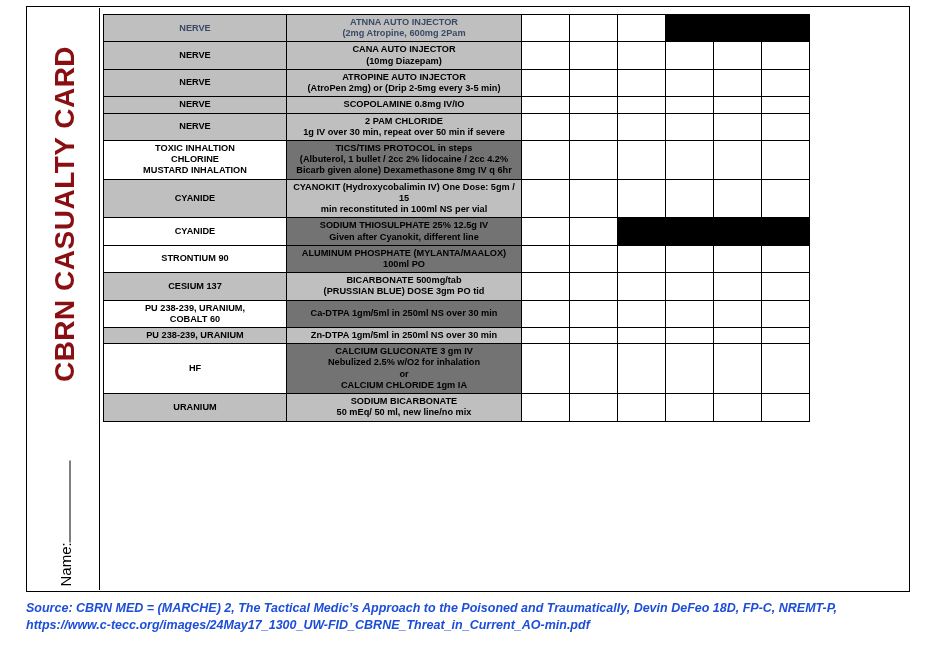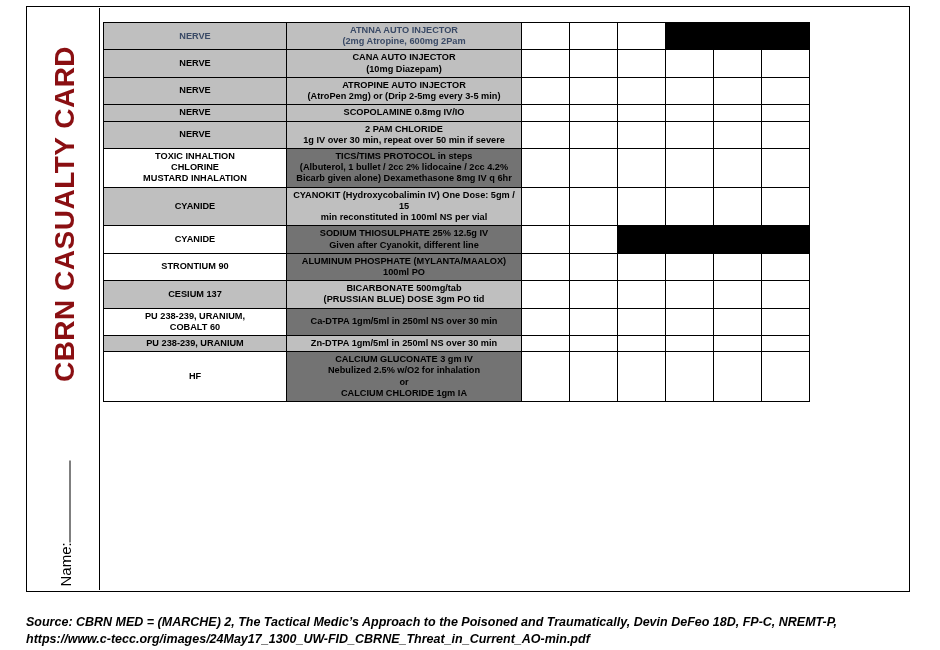--- a/index.html
+++ b/index.html
@@ -74,21 +74,21 @@
     display: inline-block;
     border-bottom: 1px solid #000;
     width: 82px;
     height: 13px;
   }
 
   
   table#cbrn-table {
     position: absolute;
     left: 77px;
-    top: 16px;
+    top: 8px;
     border-collapse: collapse;
     table-layout: fixed;
     width: 651px;
   }
   table#cbrn-table td {
     border: 1px solid #000;
     font-size: 9.2px;
     line-height: 1.22;
     text-align: center;
     vertical-align: middle;
@@ -120,27 +120,27 @@
     background: #000000;
   }
   td.nerve-hl {
     color: #3a4a66;
   }
 
   
   #source {
     position: absolute;
     left: 26px;
-    top: 614px;
+    top: 600px;
     width: 880px;
     font-size: 12.5px;
     font-style: italic;
     font-weight: bold;
     line-height: 1.35;
-    color: #000000;
+    color: #1d4ed8;
   }
 </style>
 </head>
 <body>
 
 <div id="card-wrap">
   <div class="card-border"></div>
 
   <div id="title-col">
     <div id="vert-title">CBRN CASUALTY CARD</div>
@@ -274,17 +274,27 @@
         <tr>
           <td class="agent white">HF</td>
           <td class="treat white"><span>CALCIUM GLUCONATE 3 gm IV</span><br><span>Nebulized 2.5% w/O2 for inhalation</span><br><span>or</span><br><span>CALCIUM CHLORIDE 1gm IA</span></td>
           <td class="blank">&nbsp;</td>
           <td class="blank">&nbsp;</td>
           <td class="blank">&nbsp;</td>
           <td class="blank">&nbsp;</td>
           <td class="blank">&nbsp;</td>
           <td class="blank">&nbsp;</td>
         </tr>
+        <tr>
+          <td class="agent">URANIUM</td>
+          <td class="treat"><span>SODIUM BICARBONATE</span><br><span>50 mEq/ 50 ml,  new line/no mix</span></td>
+          <td class="blank">&nbsp;</td>
+          <td class="blank">&nbsp;</td>
+          <td class="blank">&nbsp;</td>
+          <td class="blank">&nbsp;</td>
+          <td class="blank">&nbsp;</td>
+          <td class="blank">&nbsp;</td>
+        </tr>
       </tbody>
   </table>
 </div>
 
 <div id="source">Source: CBRN MED = (MARCHE) 2, The Tactical  Medic’s Approach to the Poisoned and Traumatically, Devin DeFeo 18D, FP-C, NREMT-P, https://www.c-tecc.org/images/24May17_1300_UW-FID_CBRNE_Threat_in_Current_AO-min.pdf</div>
 
 </body></html>

